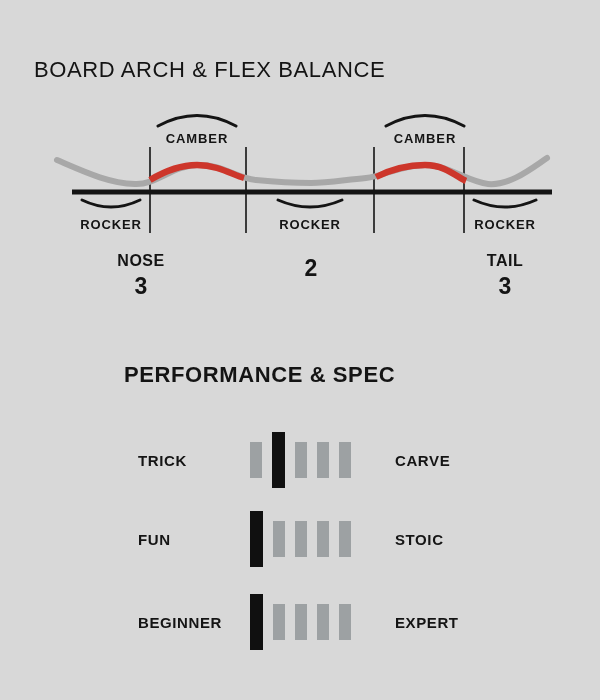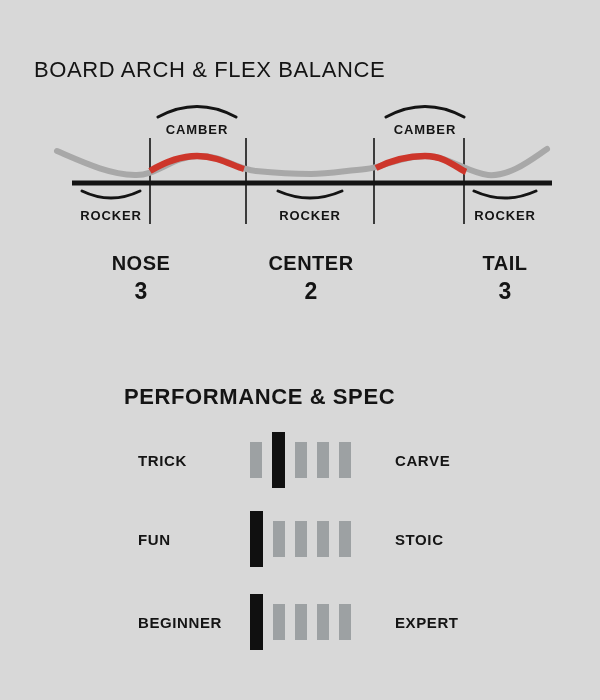--- a/index.html
+++ b/index.html
@@ -6,35 +6,35 @@
   html,body { width:600px; height:700px; }
   body {
     background: var(--background, #d8d8d8);
     font-family: "Liberation Sans", sans-serif;
     color: var(--text, #141414);
   }
   .page { position:relative; width:600px; height:700px; overflow:hidden; }
 
   .arch-title { position:absolute; left:34px; top:57px; font-size:22px; font-weight:normal; letter-spacing:.6px; }
 
-  .profile { position:absolute; left:0; top:95px; width:572px; height:150px; }
+  .profile { position:absolute; left:0; top:104px; width:572px; height:150px; }
   .plabel { position:absolute; transform:translateX(-50%); font-size:13px; font-weight:bold; letter-spacing:.9px; white-space:nowrap; }
 
   .curve-gray { fill:none; stroke: var(--curve-gray, #a8a8a8); stroke-width:6; stroke-linecap:round; }
   .curve-red  { fill:none; stroke: var(--accent-red, #cd362b); stroke-width:6.4; stroke-linecap:butt; }
   .arc        { fill:none; stroke: var(--text, #141414); stroke-width:3; stroke-linecap:round; }
   .divider    { stroke: var(--text, #141414); stroke-width:1.6; }
   .baseline   { stroke: var(--text, #141414); stroke-width:5; }
 
   .zones { position:absolute; left:0; top:252px; width:600px; height:75px; }
   .zone  { position:absolute; top:0; transform:translateX(-50%); text-align:center; }
-  .zone-name  { font-size:20px; font-weight:bold; letter-spacing:.5px; }
+  .zone-name  { font-size:16px; font-weight:bold; letter-spacing:.5px; }
   .zone-value { font-size:23px; font-weight:bold; margin-top:3px; }
 
-  .perf-title { position:absolute; left:124px; top:384px; font-size:22px; font-weight:bold; letter-spacing:.6px; }
+  .perf-title { position:absolute; left:124px; top:362px; font-size:22px; font-weight:bold; letter-spacing:.6px; }
 
   .scale-row { position:absolute; left:0; width:600px; height:56px; }
   .scale-label { position:absolute; top:50%; transform:translateY(-50%); font-size:15px; font-weight:bold; letter-spacing:.6px; white-space:nowrap; }
   .scale-label.left  { left:138px; }
   .scale-label.right { left:395px; }
   .bars { position:absolute; left:250px; top:50%; transform:translateY(-50%); display:flex; align-items:center; gap:10px; }
   .bar { width:12px; height:36px; background: var(--bar-gray, #9da1a3); }
   .bar.active { width:13px; height:56px; background: var(--bar-black, #101010); }
 </style>
 </head>
@@ -72,21 +72,20 @@
     <span class="plabel" style="left:310px; top:113px">ROCKER</span>
     <span class="plabel" style="left:505px; top:113px">ROCKER</span>
   </div>
 
   <div class="zones">
     <div class="zone" style="left:141px">
       <div class="zone-name">NOSE</div>
       <div class="zone-value">3</div>
     </div>
     <div class="zone" style="left:311px">
-      <div class="zone-name">CENTER</div>
       <div class="zone-value">2</div>
     </div>
     <div class="zone" style="left:505px">
       <div class="zone-name">TAIL</div>
       <div class="zone-value">3</div>
     </div>
   </div>
 
   <h2 class="perf-title">PERFORMANCE &amp; SPEC</h2>
 

